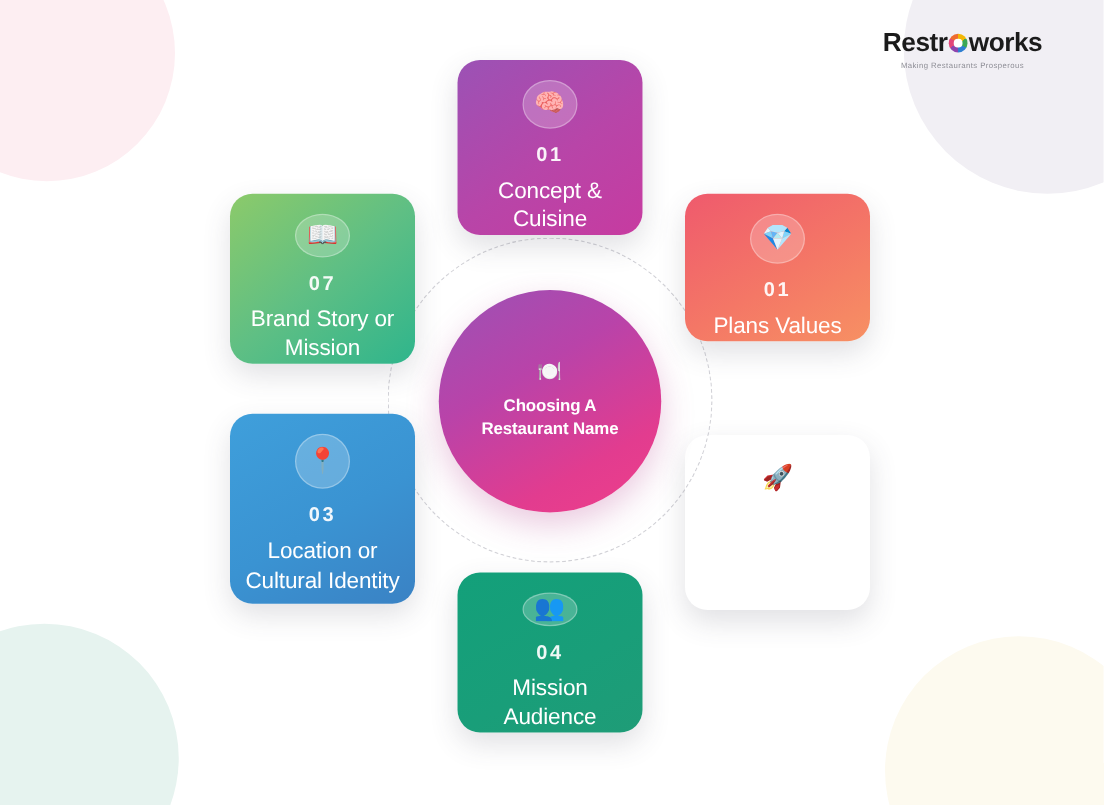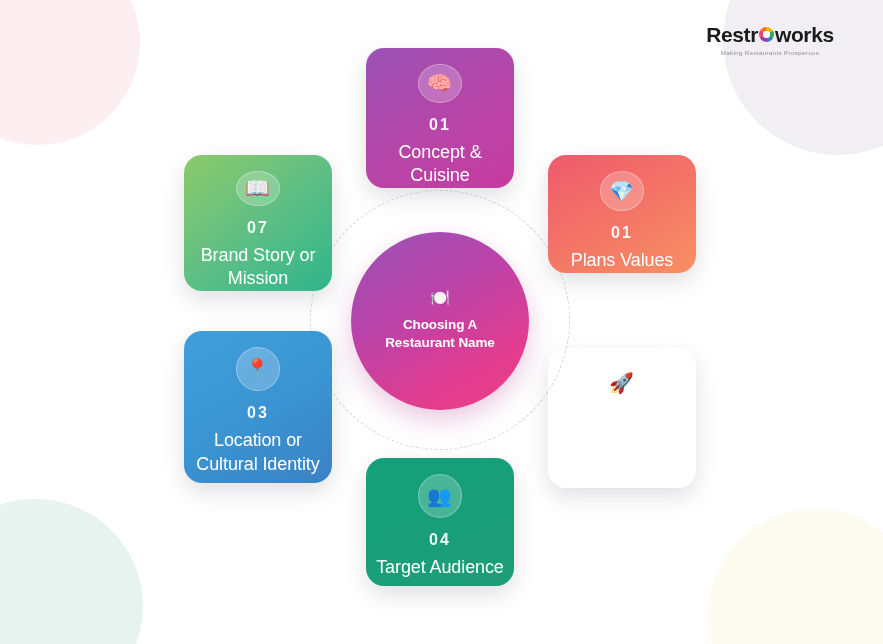--- a/index.html
+++ b/index.html
@@ -219,21 +219,21 @@
 
   <div class="card card-03">
     <div class="badge">🚀</div>
     <div class="num">03</div>
     <div class="ctitle">Future Growth Plans</div>
   </div>
 
   <div class="card card-04">
     <div class="badge">👥</div>
     <div class="num">04</div>
-    <div class="ctitle">Target Audience</div>
+    <div class="ctitle">Mission Audience</div>
   </div>
 
   <div class="card card-05">
     <div class="badge">📍</div>
     <div class="num">03</div>
     <div class="ctitle">Location or Cultural Identity</div>
   </div>
 
   <div class="card card-06">
     <div class="badge">📖</div>

